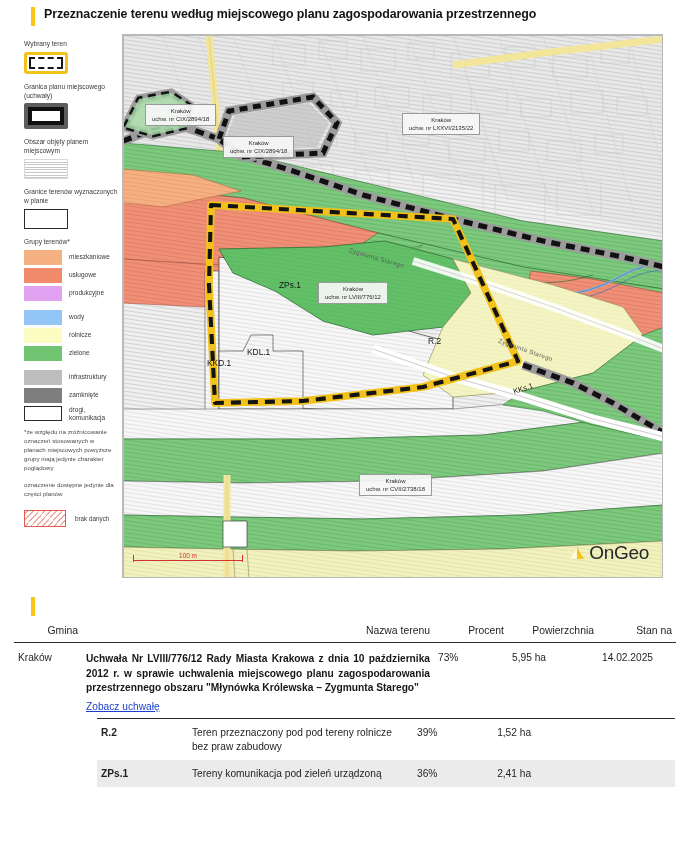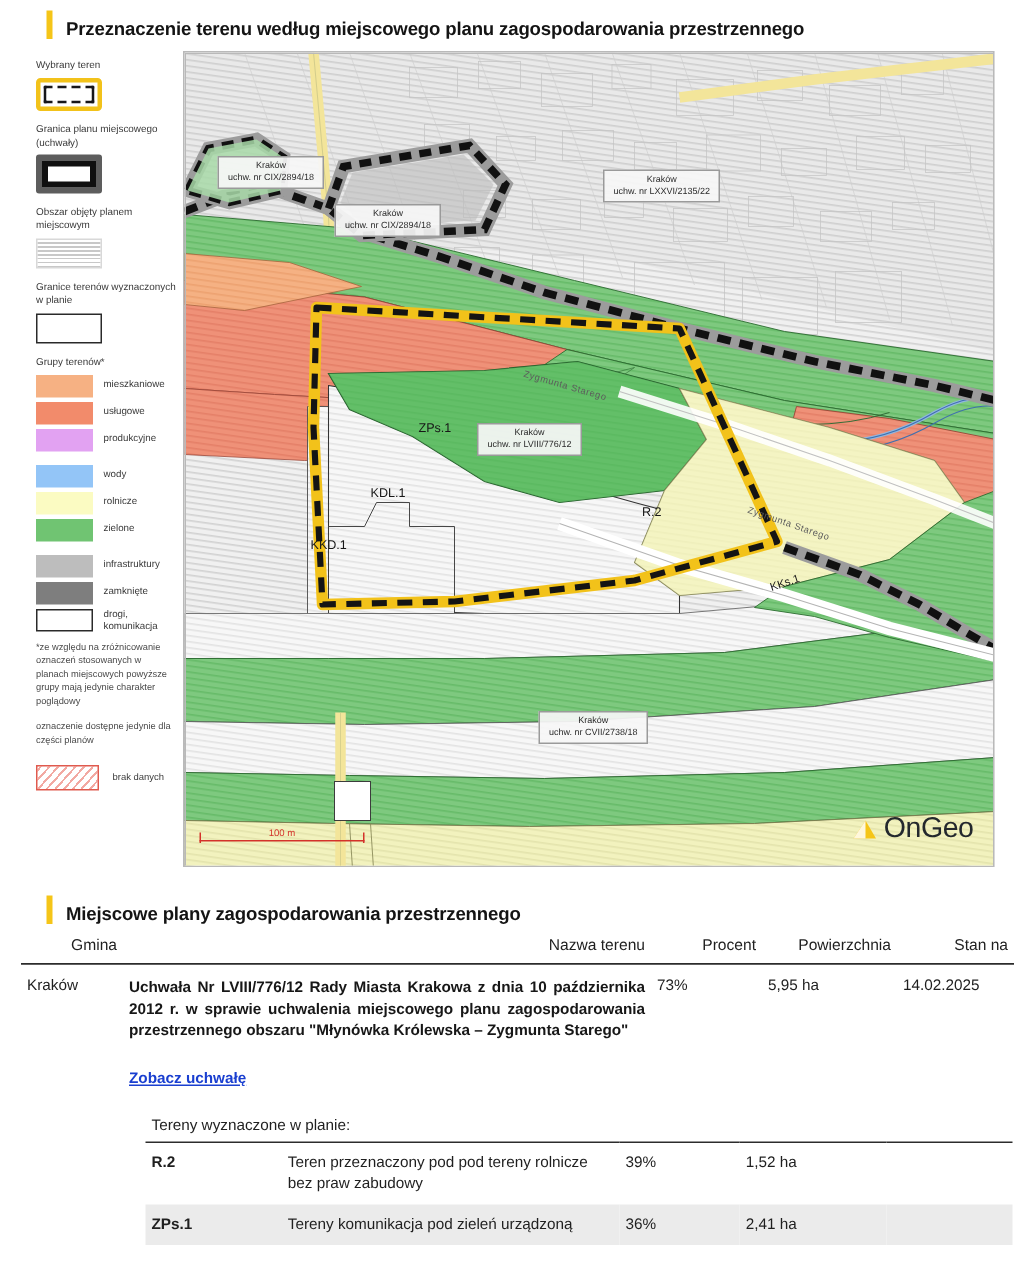--- a/index.html
+++ b/index.html
@@ -10,21 +10,21 @@
     font-family: "Liberation Sans", sans-serif;
     color: #1b1b1b;
     overflow: hidden;
   }
   .page { position: relative; width: 690px; height: 842px; }
 
   
   .section-head {
     position: absolute;
     display: flex;
-    align-items: flex-end;
+    align-items: flex-start;
   }
   .accent-bar {
     width: 4px;
     height: 19px;
     background: #f5c518;
     margin-right: 9px;
     flex: 0 0 auto;
   }
   .section-title {
     font-size: 12.4px;
@@ -268,23 +268,23 @@
 
   .plan-name {
     font-weight: bold;
     font-size: 10.2px;
     line-height: 1.44;
     text-align: justify;
     color: #171717;
   }
   .plan-link {
     display: inline-block;
-    margin-top: 18px;
+    margin-top: 5px;
     font-size: 10.2px;
-    font-weight: bold;
+    font-weight: normal;
     color: #1a3fd0;
     text-decoration: underline;
   }
 
   .sub-title {
     font-size: 10.2px;
     color: #1f1f1f;
     padding: 14px 4px 5px 4px;
   }
   table.zones {
@@ -567,21 +567,21 @@
     <div class="maplbl" style="left:195px; top:247px;">
       <span>Kraków</span><br>
       <span>uchw. nr LVIII/776/12</span>
     </div>
     <div class="maplbl" style="left:236px; top:439px;">
       <span>Kraków</span><br>
       <span>uchw. nr CVII/2738/18</span>
     </div>
 
     <div class="zonelbl" style="left:156px; top:245px;">ZPs.1</div>
-    <div class="zonelbl" style="left:124px; top:288px;">KDL.1</div>
+    <div class="zonelbl" style="left:124px; top:312px;">KDL.1</div>
     <div class="zonelbl" style="left:84px;  top:323px;">KKD.1</div>
     <div class="zonelbl" style="left:305px; top:301px;">R.2</div>
     <div class="zonelbl" style="left:390px; top:349px; transform:rotate(-18deg); font-size:7.6px;">KKs.1</div>
 
     <div class="streetlbl" style="left:225px; top:219px; transform:rotate(16deg);">Zygmunta Starego</div>
     <div class="streetlbl" style="left:374px; top:311px; transform:rotate(19deg);">Zygmunta Starego</div>
 
     <div class="scalebar">
       <div class="rule"></div>
       <div class="tick l"></div>
@@ -593,21 +593,20 @@
       <svg class="ongeo-mark" width="19" height="16" viewBox="0 0 19 16">
         <path d="M2,14 L10,2 L17,14 Z" fill="#f5c518"></path>
         <path d="M2,14 L10,2 L10,14 Z" fill="#ffffff" opacity="0.85"></path>
       </svg>
       <span class="ongeo-text">OnGeo</span>
     </div>
   </div>
 
   <div class="section-head" style="left:31px; top:597px;">
     <div class="accent-bar"></div>
-    <div class="section-title">Miejscowe plany zagospodarowania przestrzennego</div>
   </div>
 
   <div class="table-area">
     <table class="mpzp">
       <colgroup>
         <col class="col-gmina">
           <col class="col-nazwa">
           <col class="col-proc">
           <col class="col-pow">
           <col class="col-stan">
@@ -637,21 +636,20 @@
 
     <table style="width:100%; table-layout:fixed; border-collapse:collapse;">
       <colgroup>
           <col class="zones-spacer">
           <col>
         </colgroup>
       <tbody>
           <tr>
         <td></td>
         <td>
-          <div class="sub-title">Tereny wyznaczone w planie:</div>
           <table class="zones">
             <colgroup>
               <col style="width:84px">
                   <col style="width:208px">
                   <col style="width:74px">
                   <col style="width:90px">
                   <col style="width:78px">
             </colgroup>
             <tbody>
               <tr class="zrow">

